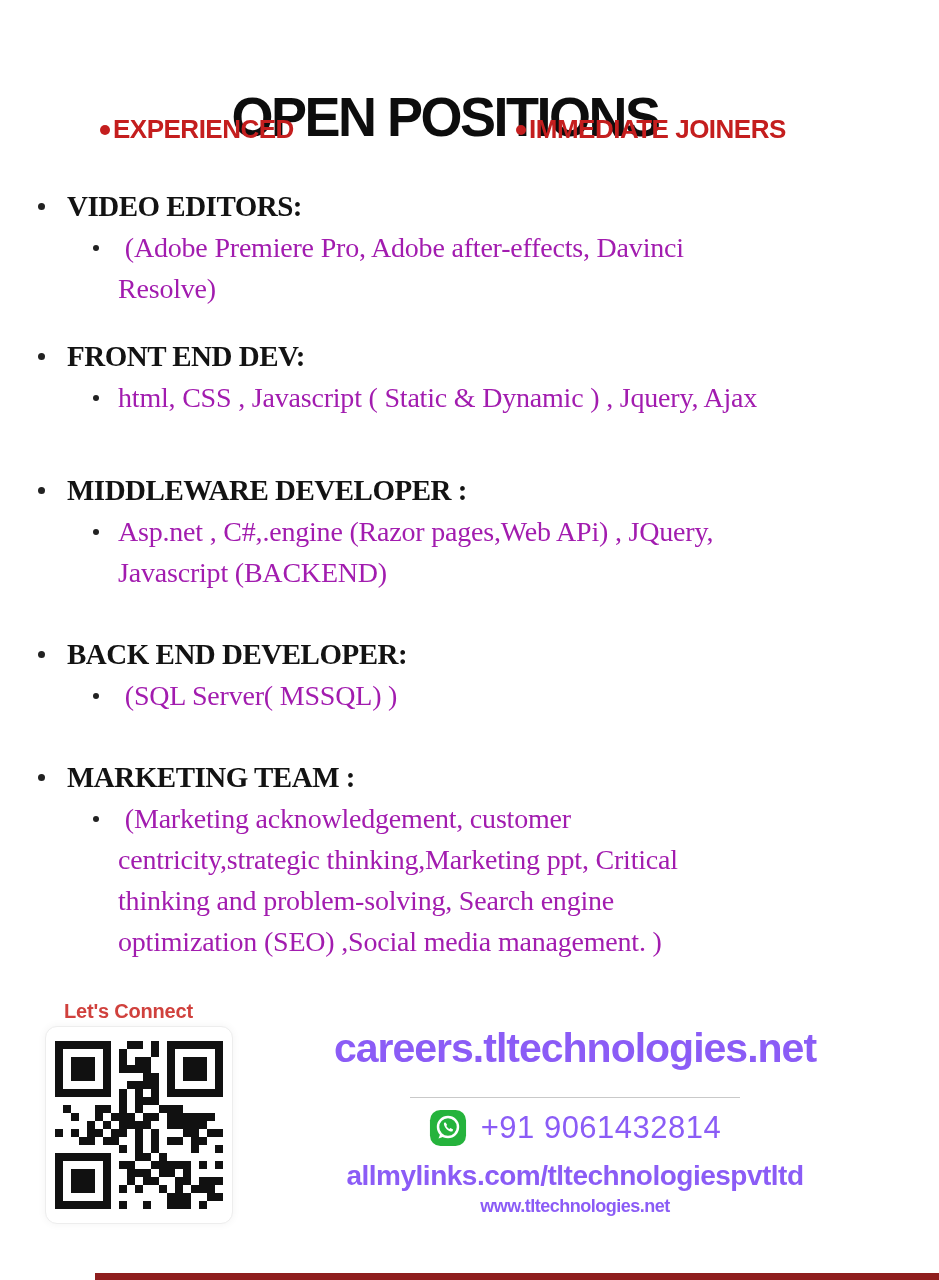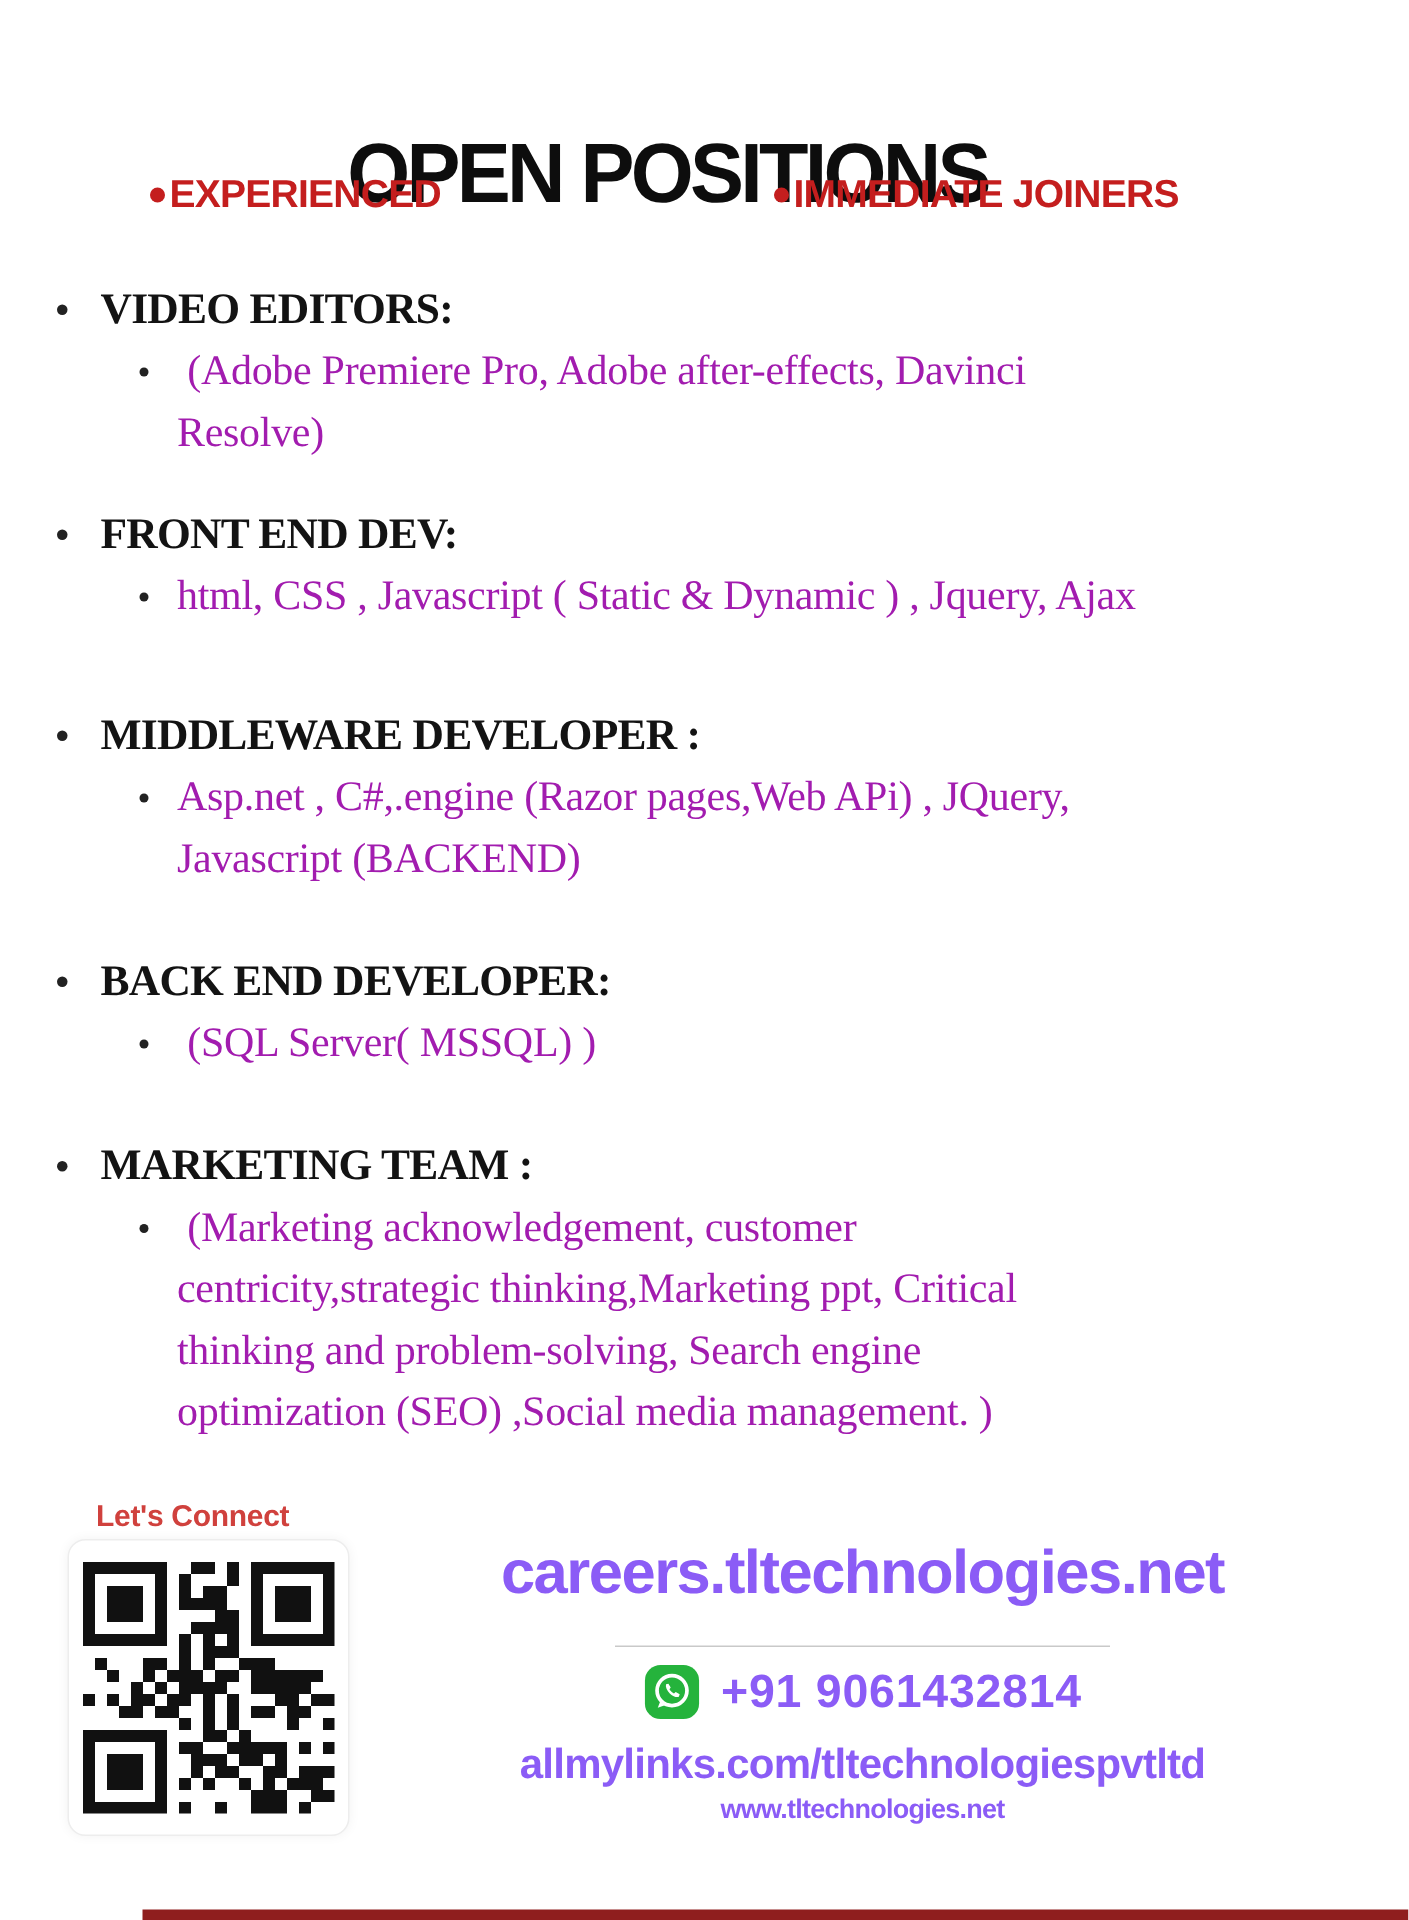--- a/index.html
+++ b/index.html
@@ -49,21 +49,21 @@
   .qr-card{
     position:absolute;left:45px;top:1026px;width:186px;height:196px;background:#fff;
     border:1px solid #ededed;border-radius:12px;box-shadow:0 0 8px rgba(0,0,0,.05);
     display:flex;align-items:center;justify-content:center;
   }
   .contact{position:absolute;left:220px;top:1024px;width:710px;text-align:center;color:#8b5cf6;}
   .site-main{font-size:41px;line-height:48px;font-weight:700;letter-spacing:-1px;white-space:nowrap;}
   .divider{width:330px;height:1px;background:#c9c9c9;margin:25px auto 0;}
   .phone-row{margin-top:11px;display:flex;justify-content:center;align-items:center;gap:14px;}
   .wa-badge{width:38px;height:38px;flex:none;}
-  .phone{font-size:31px;font-weight:700;letter-spacing:0.5px;white-space:nowrap;}
+  .phone{font-size:31px;font-weight:400;letter-spacing:0.5px;white-space:nowrap;}
   .link1{margin-top:13px;font-size:28px;font-weight:700;letter-spacing:-0.5px;white-space:nowrap;}
   .link2{margin-top:4px;font-size:18px;font-weight:700;letter-spacing:-0.5px;white-space:nowrap;}
   .bottom-bar{position:absolute;left:95px;right:0;bottom:0;height:7px;background:var(--accent-bar,#8f1e1e);}
 </style>
 </head>
 <body style="--tag-red: #c41e1e; --connect-red: #d0413d; --accent-bar: #8f1e1e;">
 
 <h1 class="title">OPEN POSITIONS</h1>
 <div class="tag tag-0">
   <span class="dot"></span>

